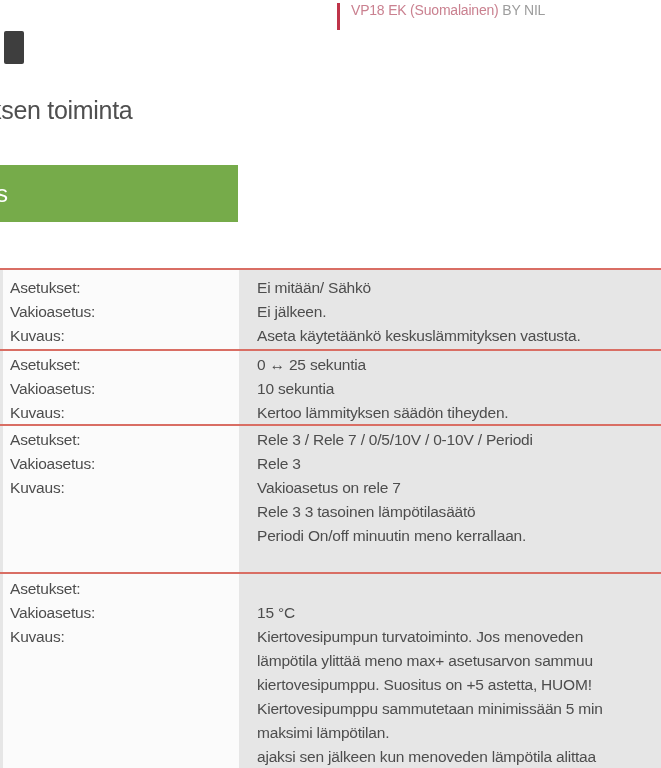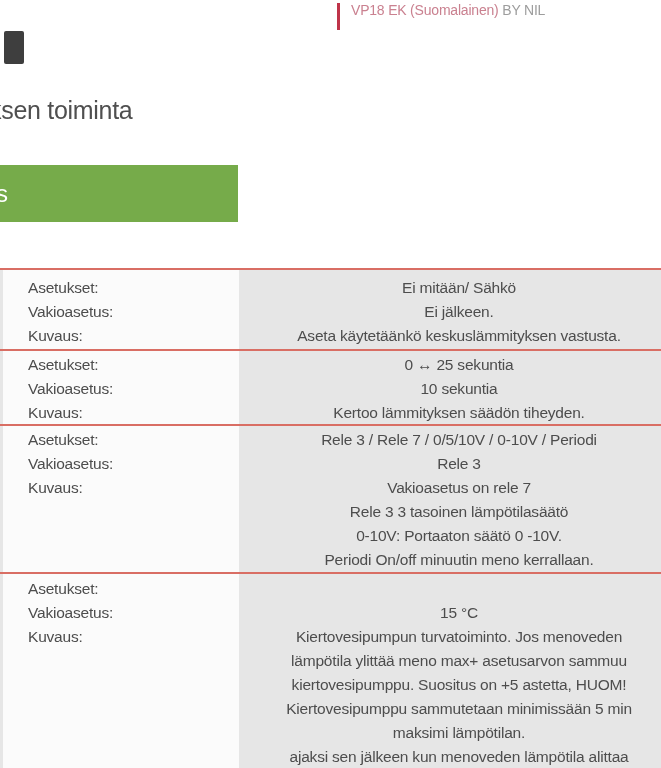--- a/index.html
+++ b/index.html
@@ -27,22 +27,22 @@
   
   .settings-table { left:0; top:268px; width:661px; }
   .tsection { position:relative; border-top:2px solid #d96e64; background:#e6e6e6; overflow:hidden; }
   .tsection .labelbg { position:absolute; left:3px; top:0; bottom:0; width:236px; background:#fbfbfb; }
   .s1 { height:81px;  padding-top:6px; }
   .s2 { height:75px;  padding-top:2px; }
   .s3 { height:148px; padding-top:2px; }
   .s4 { height:200px; padding-top:3px; }
   .line { position:relative; display:flex; line-height:24px; font-size:15.5px;
           color:#4d4d4d; letter-spacing:-0.2px; white-space:nowrap; }
-  .lbl { flex:0 0 248px; padding-left:28px; }
-  .val { flex:1 1 auto; padding-left:9px; overflow:hidden;text-align:center; }
+  .lbl { flex:0 0 248px; padding-left:10px; }
+  .val { flex:1 1 auto; padding-left:9px; overflow:hidden; }
 </style>
 </head>
 <body>
 
 <div class="abs hdr-bar"></div>
 <div class="abs hdr-text"><span class="pink">VP18 EK (Suomalainen)</span><span class="gray"> BY NIL</span></div>
 
 <div class="abs corner-marker"></div>
 
 <div class="abs page-heading">ksen toiminta</div>
@@ -98,24 +98,20 @@
     <div class="line">
       <span class="lbl">Kuvaus:</span>
       <span class="val">Vakioasetus on rele 7</span>
     </div>
     <div class="line">
       <span class="lbl"></span>
       <span class="val">Rele 3 3 tasoinen lämpötilasäätö</span>
     </div>
     <div class="line">
       <span class="lbl"></span>
-      <span class="val">0-10V: Portaaton säätö 0 -10V.</span>
-    </div>
-    <div class="line">
-      <span class="lbl"></span>
       <span class="val">Periodi On/off minuutin meno kerrallaan.</span>
     </div>
   </div>
 
   <div class="tsection s4">
     <div class="labelbg"></div>
     <div class="line">
       <span class="lbl">Asetukset:</span>
     </div>
     <div class="line">

